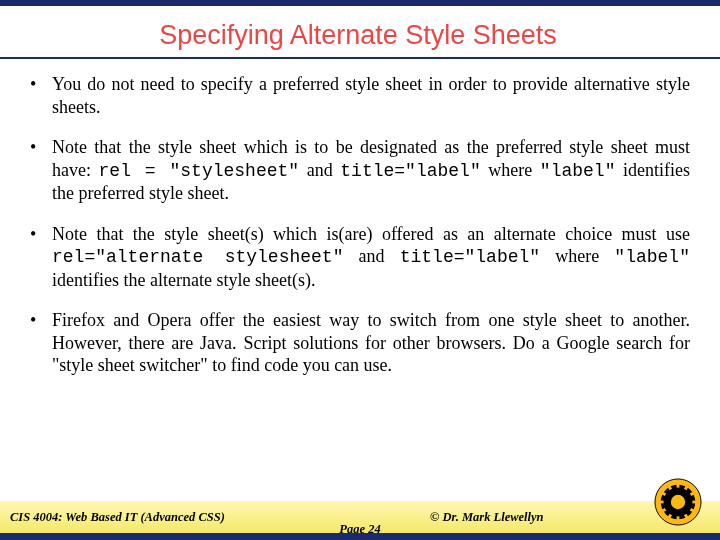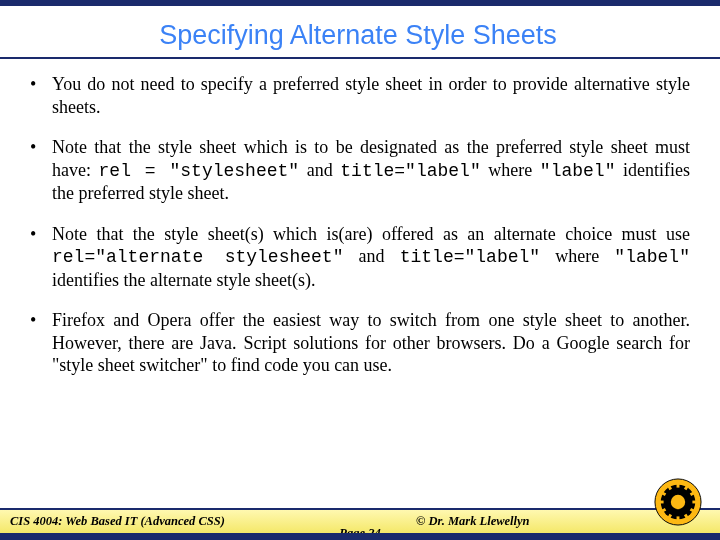--- a/index.html
+++ b/index.html
@@ -13,21 +13,21 @@
   }
   .top-border {
     height: 6px;
     background: #1a2a6c;
     width: 100%;
   }
   .title {
     text-align: center;
     font-family: Arial, Helvetica, sans-serif;
     font-size: 27px;
-    color: #3b82f6;
+    color: #ef4444;
     padding: 14px 24px 6px 20px;
     font-weight: 400;
   }
   .title-underline {
     height: 2px;
     background: #1a2a6c;
     width: 100%;
   }
   .content {
     padding: 14px 30px 0 30px;
@@ -57,34 +57,34 @@
     left: 0;
     width: 100%;
     height: 2px;
     background: #1a2a6c;
   }
   .footer-bar {
     position: absolute;
     bottom: 7px;
     left: 0;
     width: 100%;
-    height: 23px;
+    height: 32px;
     background: linear-gradient(to bottom, #fff8b0, #f4e869);
     display: flex;
     align-items: center;
     font-style: italic;
     font-weight: bold;
     font-size: 12.5px;
     font-family: "Times New Roman", Times, serif;
     color: #000;
     padding: 0 10px;
   }
   .footer-course { flex: 0 0 auto; }
   .footer-page { position: absolute; left: 50%; transform: translateX(-50%); margin-top: 24px; }
-  .footer-author { position: absolute; left: 416px; }
+  .footer-author { position: absolute; left: 430px; }
   .bottom-border {
     position: absolute;
     bottom: 0;
     height: 7px;
     width: 100%;
     background: #1a2a6c;
   }
   .logo {
     position: absolute;
     right: 18px;

